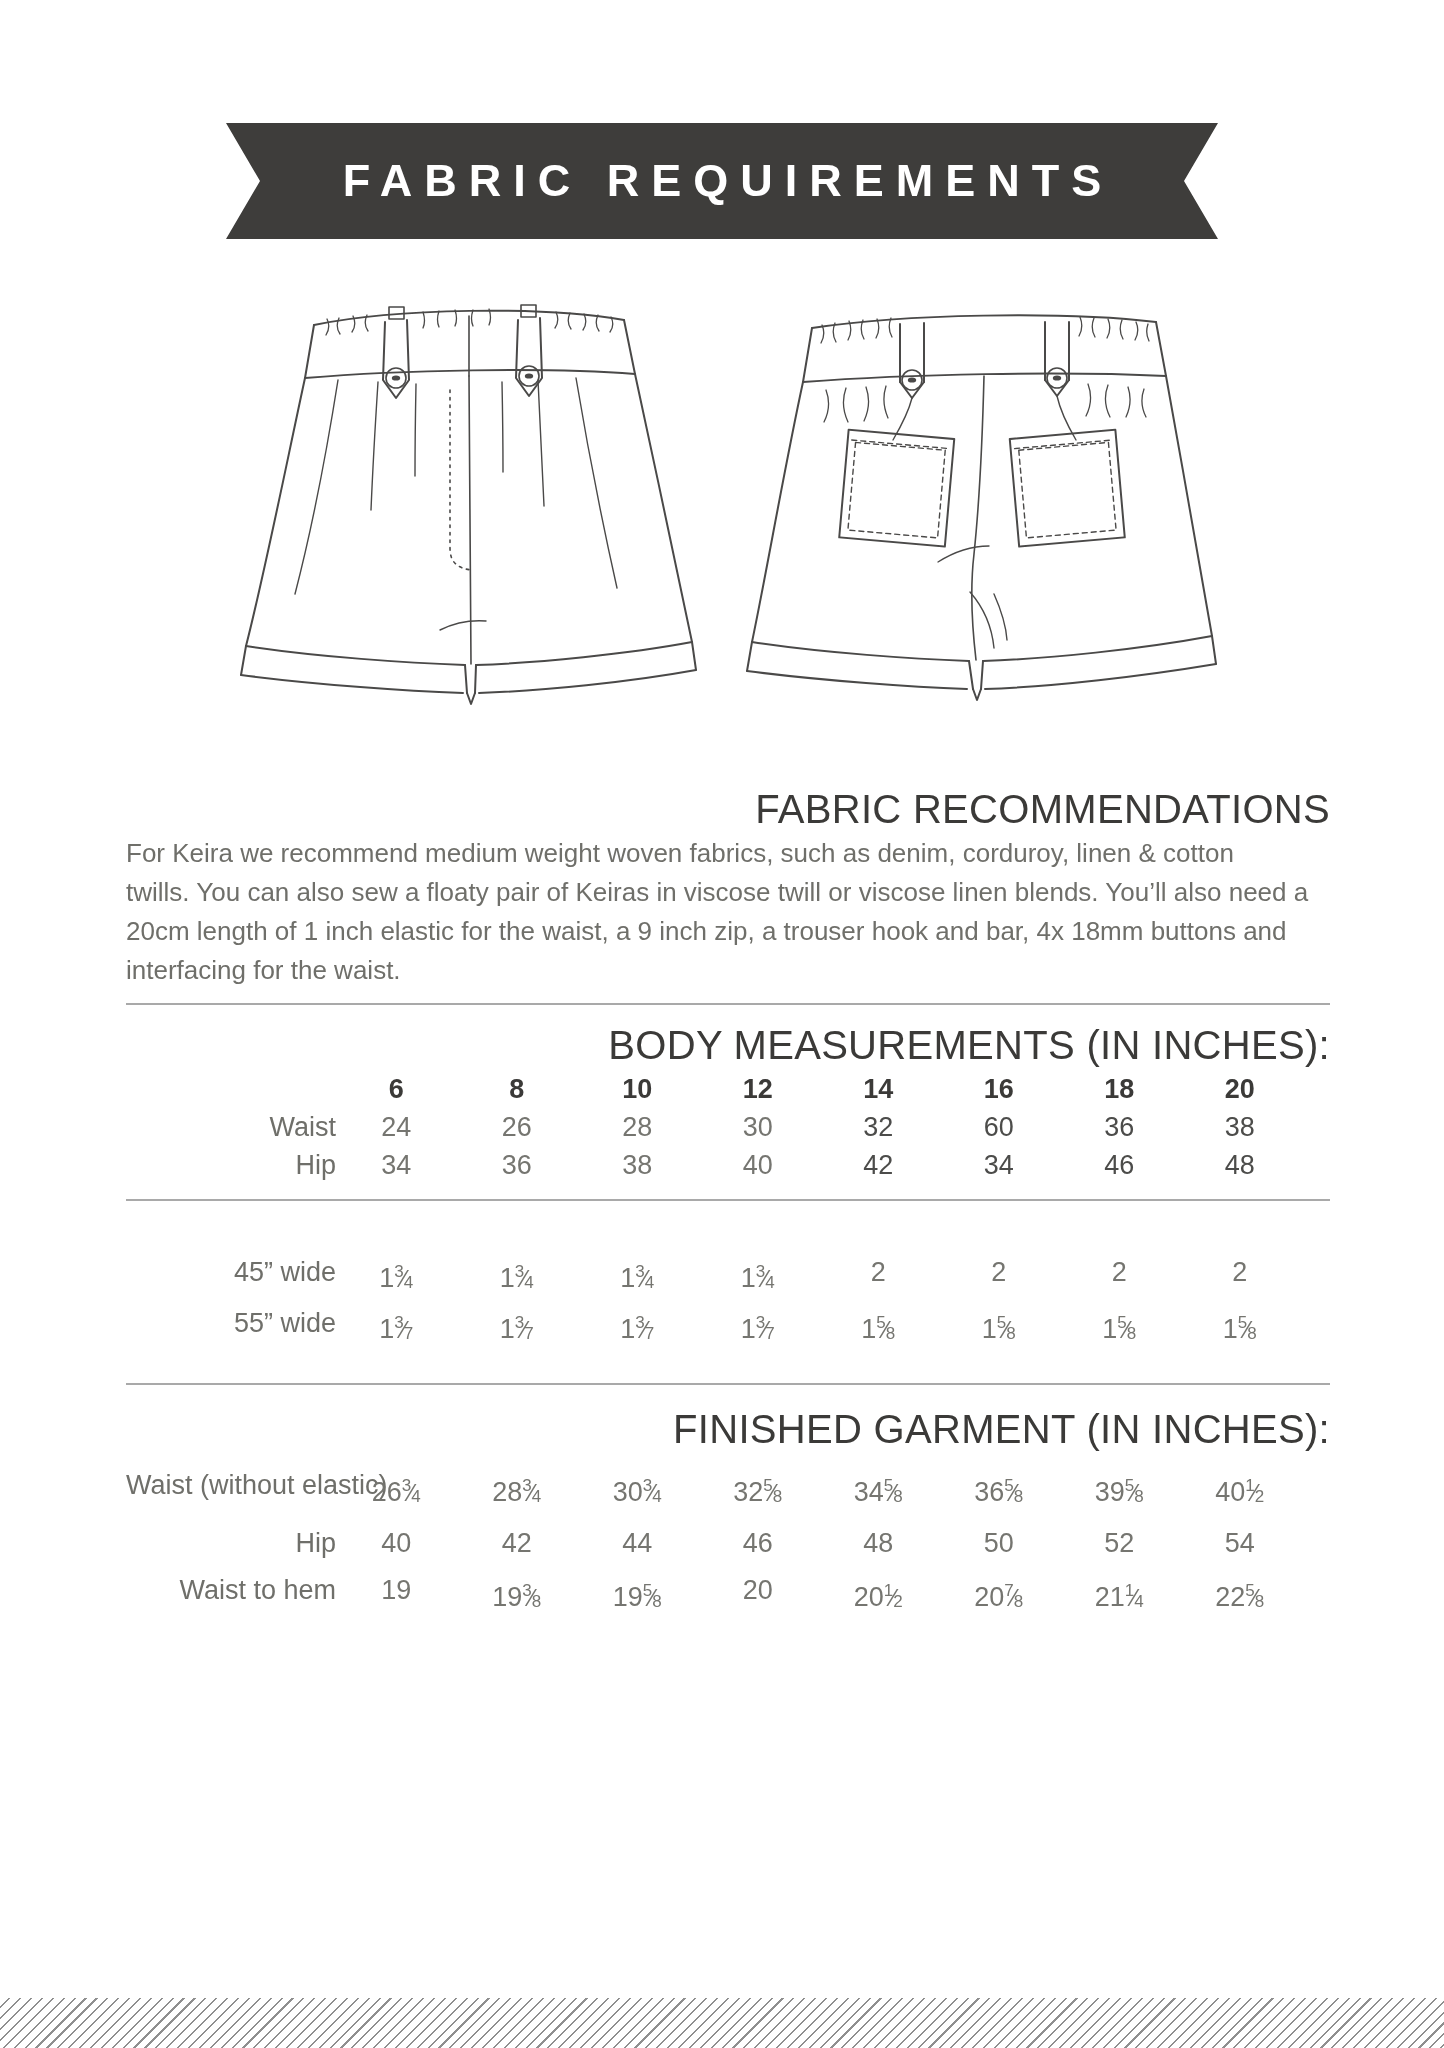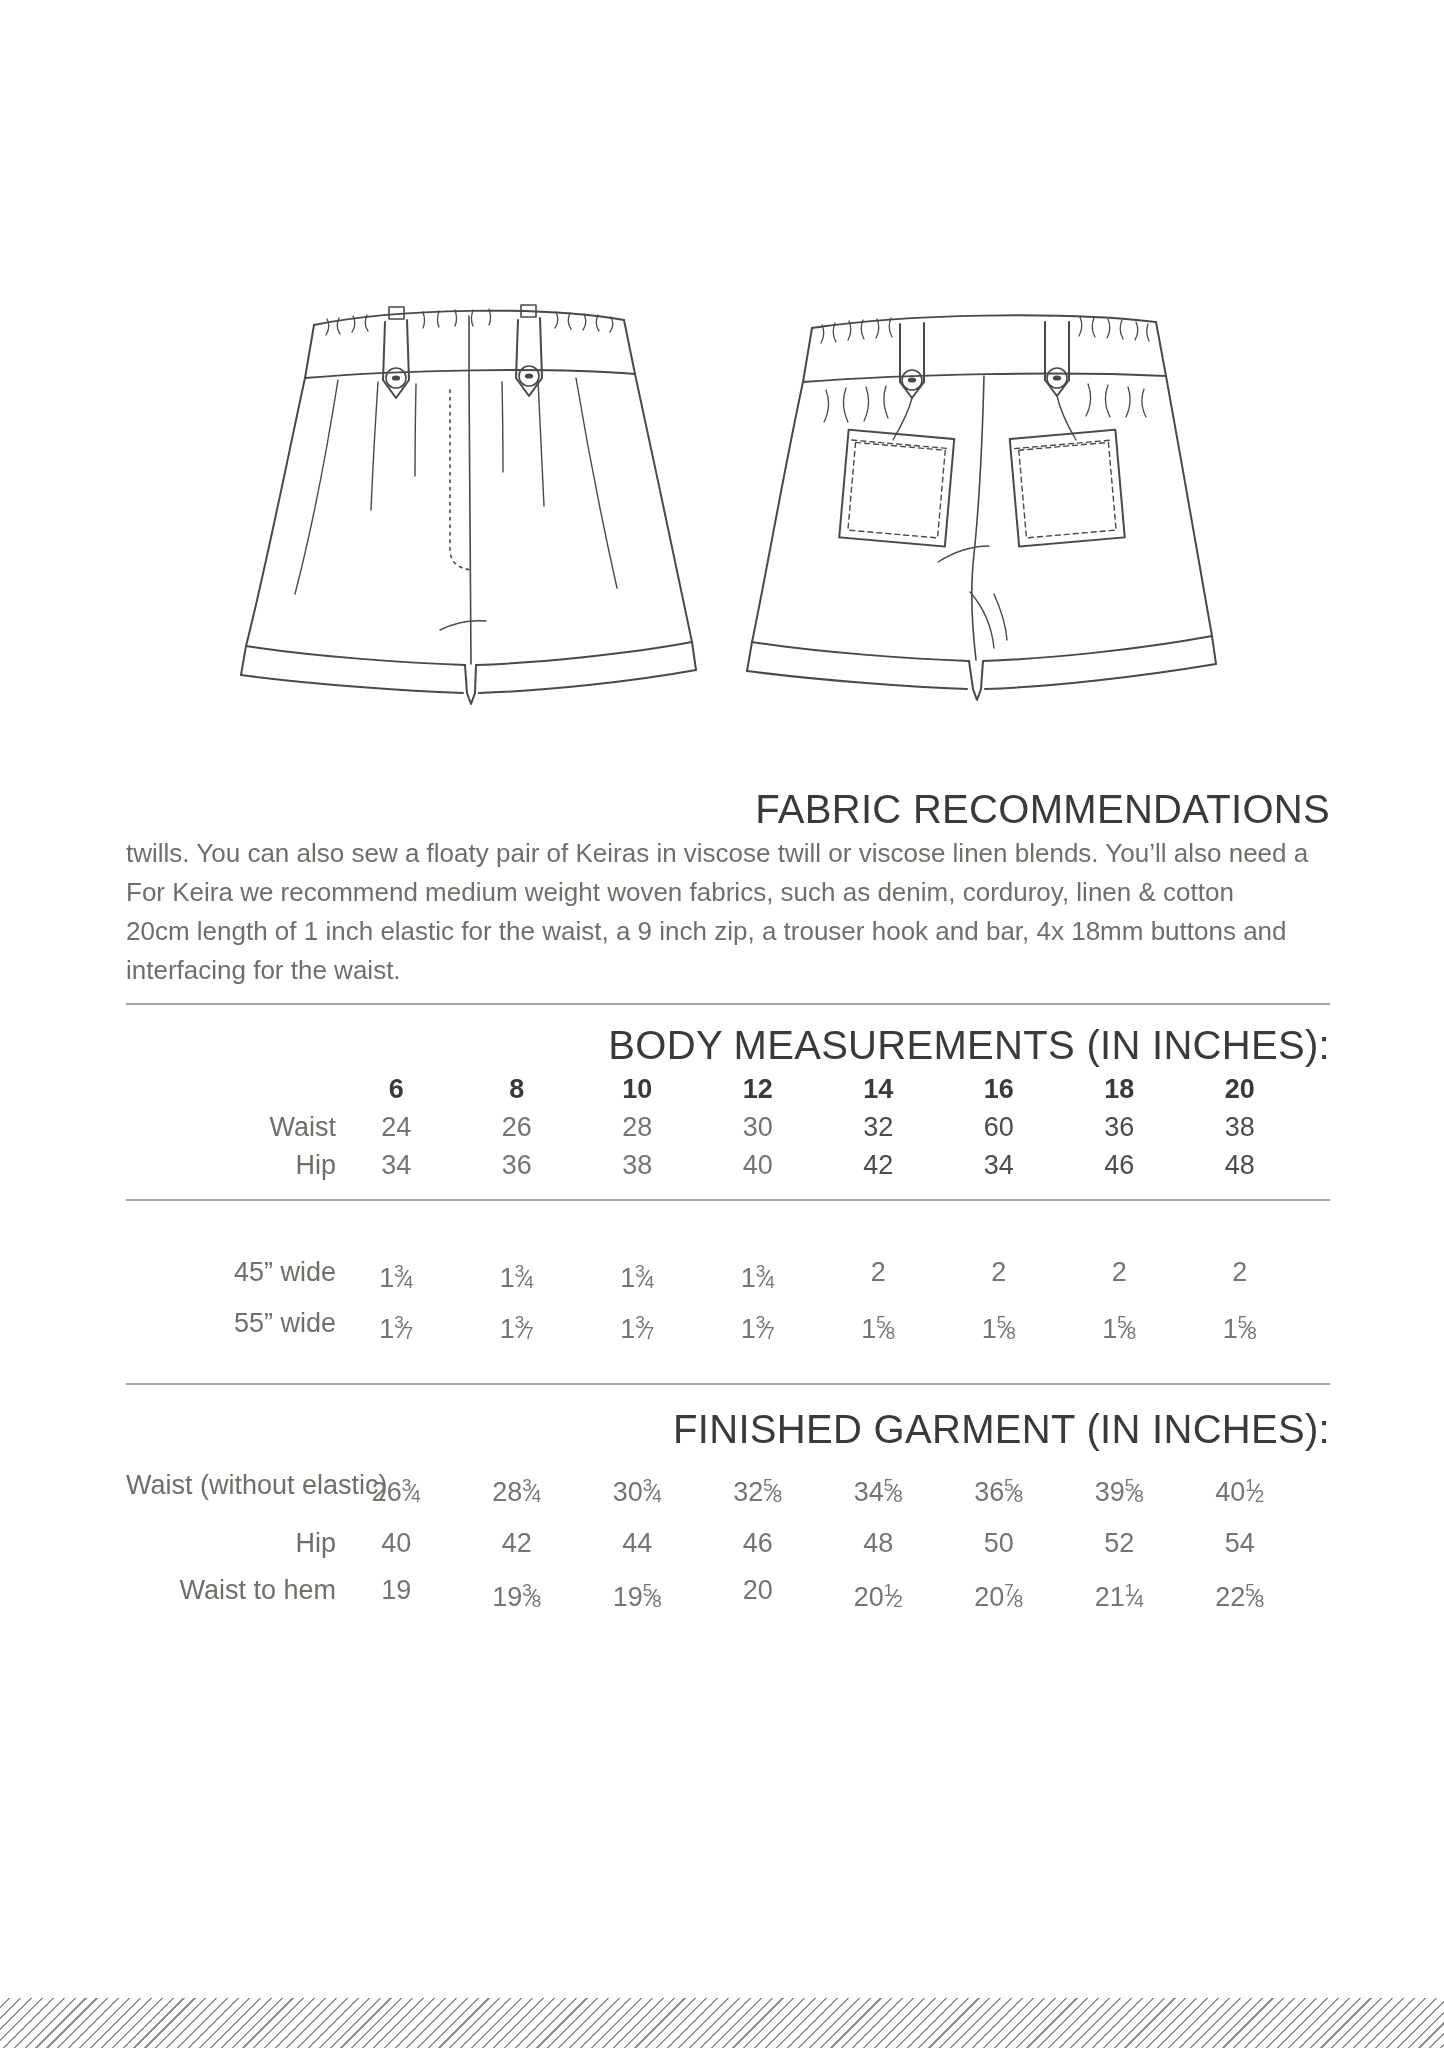--- a/index.html
+++ b/index.html
@@ -72,20 +72,23 @@
       #ffffff 0px, #ffffff 6.2px,
       #8f8f8f 6.2px, #8f8f8f 7.7px
     );
   }
 </style>
 </head>
 <body>
 
 <div class="page">
 
+  <div class="banner">
+    <span class="banner-title">FABRIC REQUIREMENTS</span>
+  </div>
 
   <div class="drawings">
 
     <div class="drawing">
       <svg width="486" height="414" viewBox="0 0 486 414" fill="none" stroke="#4a4948" stroke-width="2" stroke-linecap="round" stroke-linejoin="round">
 
         <rect x="163" y="13" width="15" height="12" stroke-width="1.6"></rect>
         <rect x="295" y="11" width="15" height="12" stroke-width="1.6"></rect>
 
         <path d="M 88,31 C 170,14 318,12 398,26"></path>
@@ -185,22 +188,22 @@
         <path d="M 227,367 L 231,395"></path>
         <path d="M 241,367 L 239,395"></path>
         <path d="M 231,395 L 235,406 L 239,395"></path>
       </svg>
     </div>
   </div>
 
   <div class="sec" style="top:790px">
     <h2 class="sec-heading">FABRIC RECOMMENDATIONS</h2>
     <div class="para">
+        <div class="para-line">For Keira we recommend medium weight woven fabrics, such as denim, corduroy, linen &amp; cotton</div>
         <div class="para-line">twills. You can also sew a floaty pair of Keiras in viscose twill or viscose linen blends. You’ll also need a</div>
-        <div class="para-line">For Keira we recommend medium weight woven fabrics, such as denim, corduroy, linen &amp; cotton</div>
         <div class="para-line">20cm length of 1 inch elastic for the waist, a 9 inch zip, a trouser hook and bar, 4x 18mm buttons and</div>
         <div class="para-line">interfacing for the waist.</div>
       </div>
   </div>
 
   <div class="rule" style="top:1003px"></div>
 
   <div class="sec" style="top:1026px">
     <h2 class="sec-heading">BODY MEASUREMENTS (IN INCHES):</h2>
     <div class="mtable t-body gap-body">

